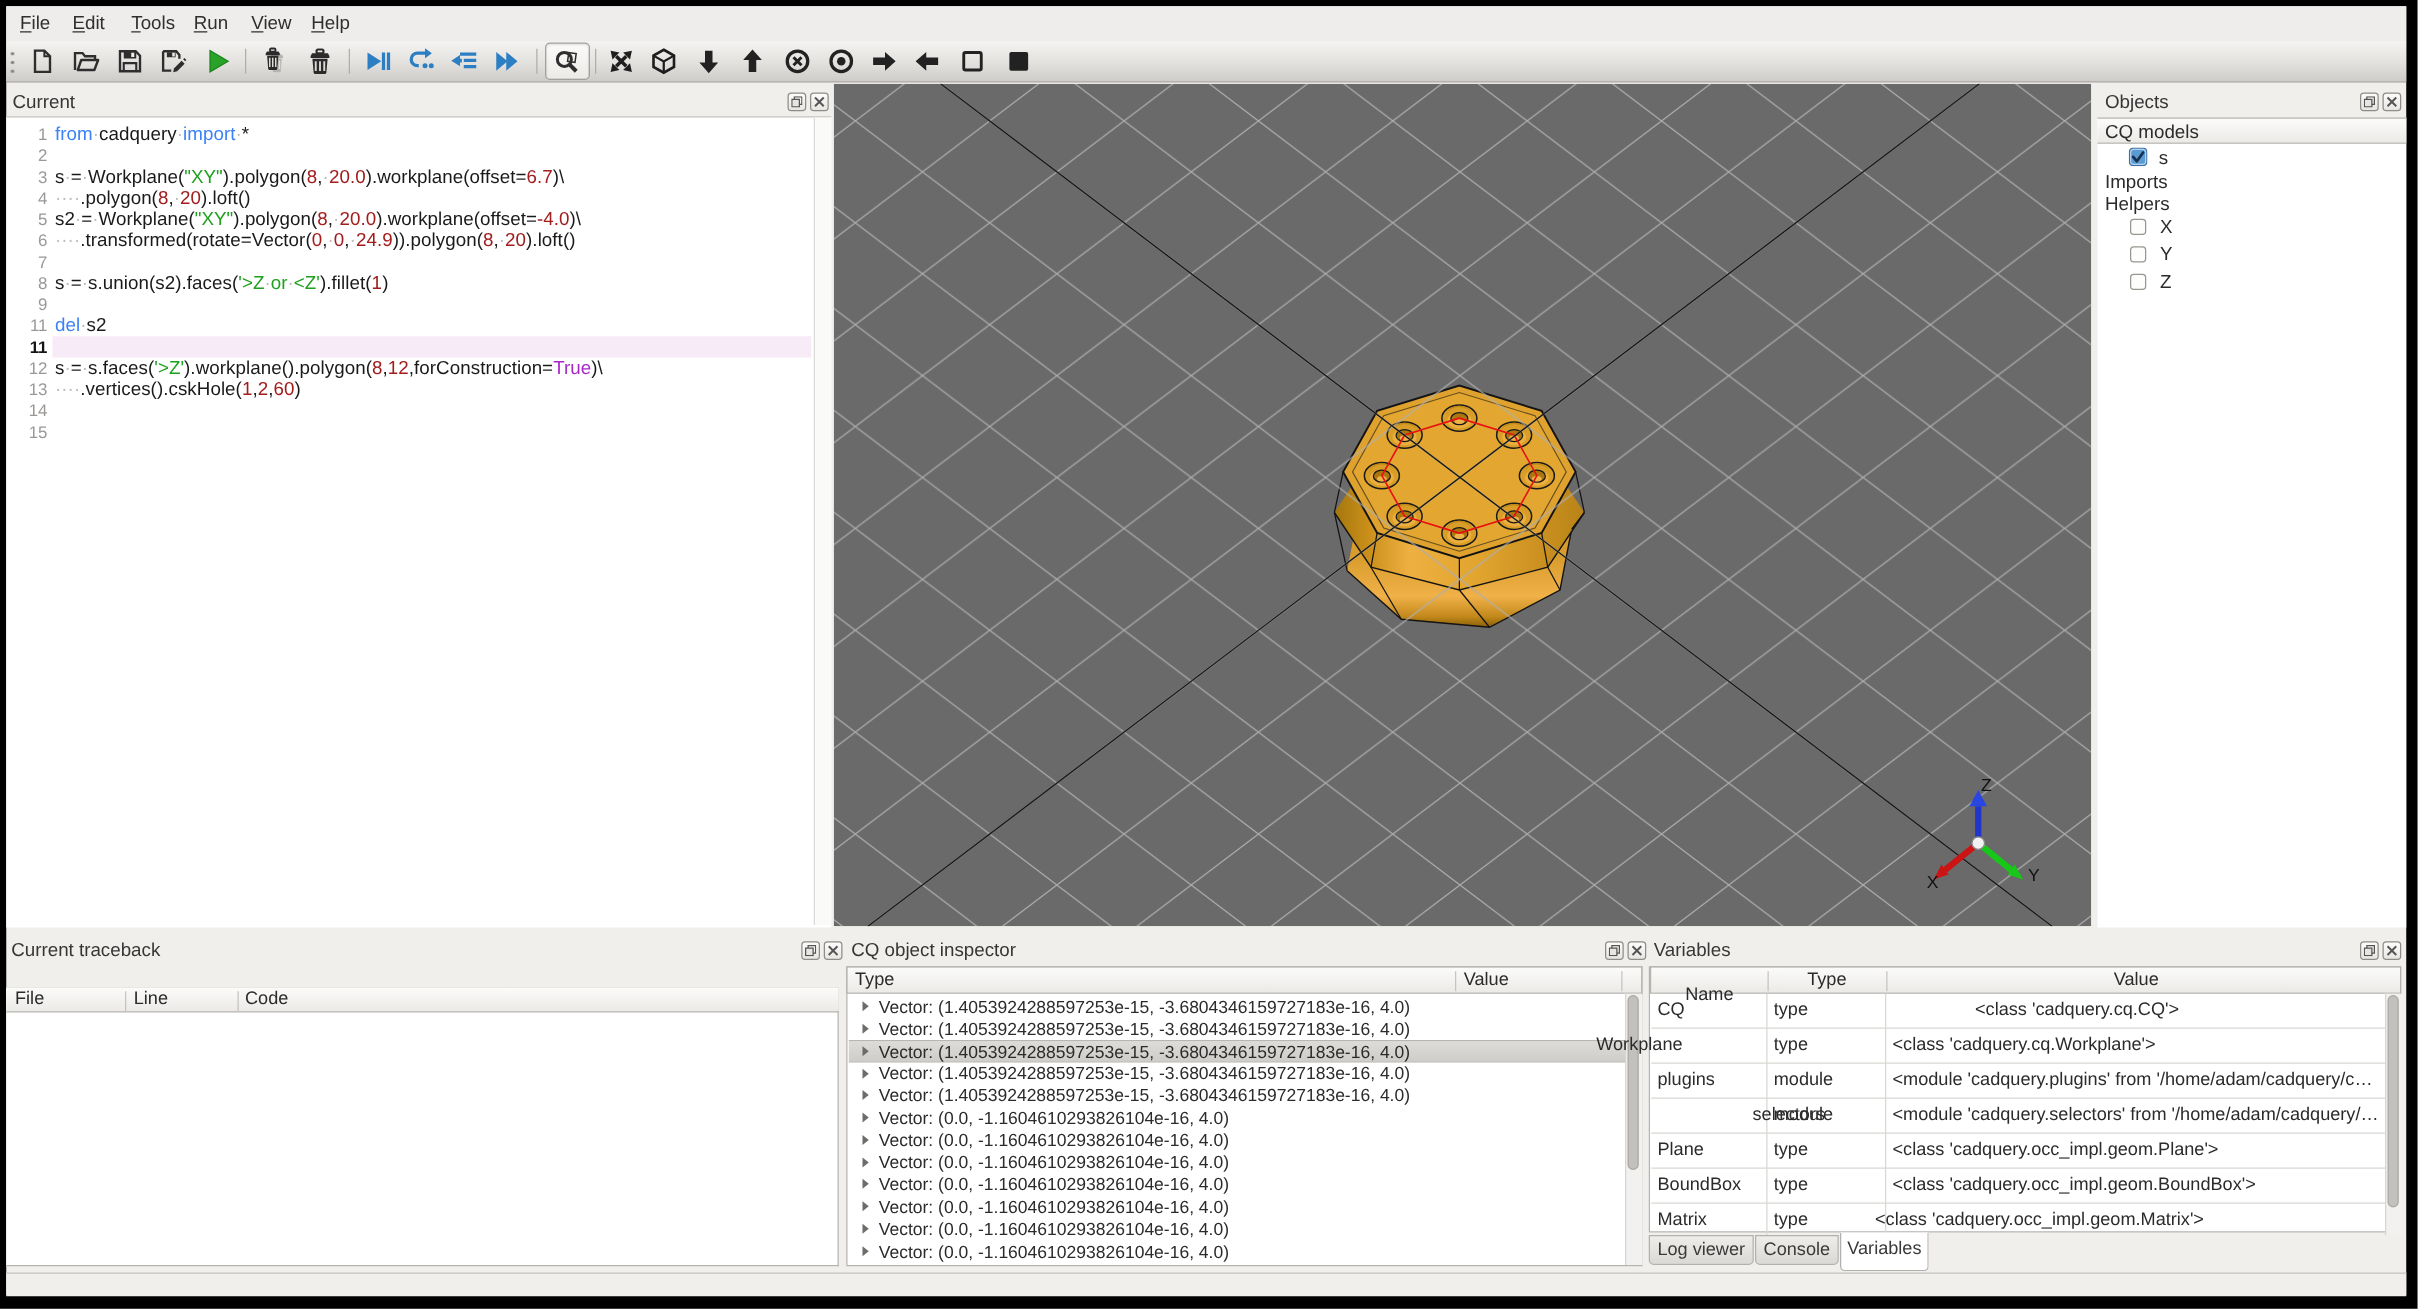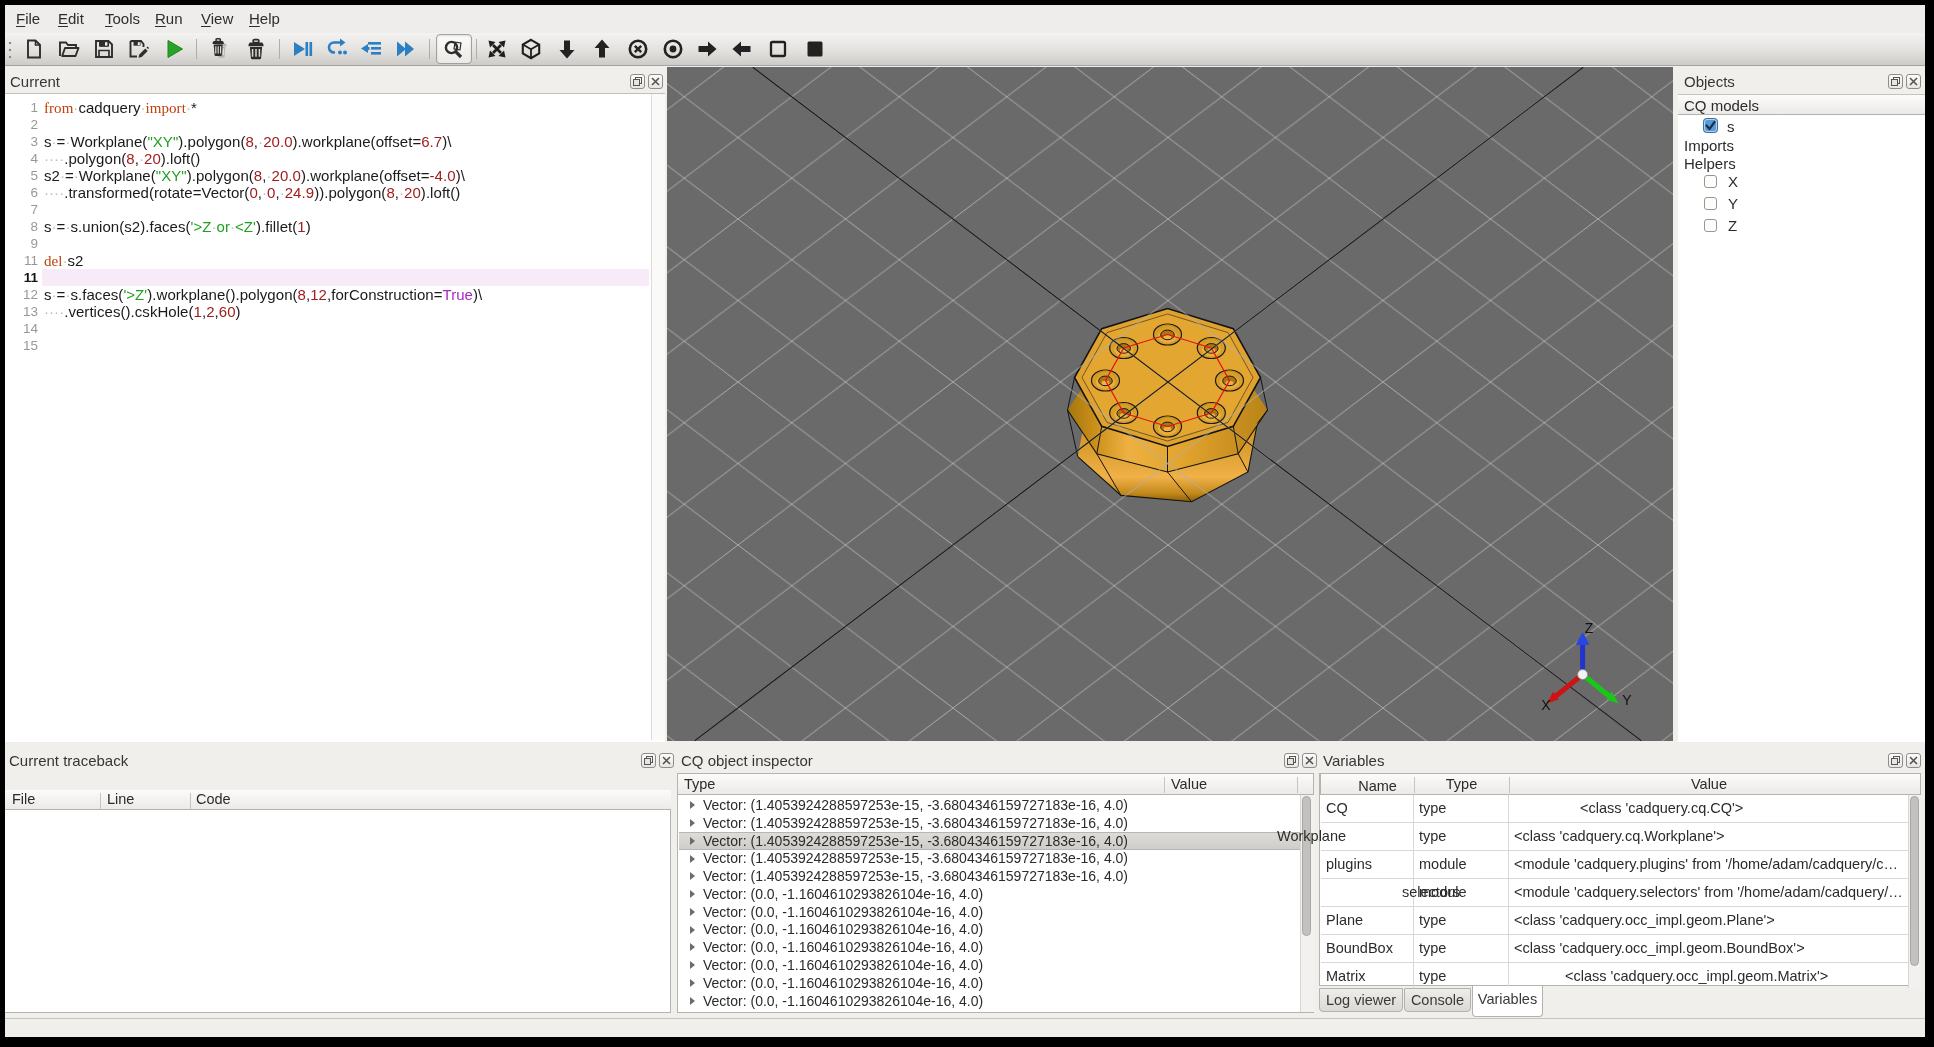--- a/index.html
+++ b/index.html
@@ -25,21 +25,21 @@
   
   .dtitle{font-size:15px;color:#363636;}
   .dbtn{position:absolute;width:15px;height:15px;border:1px solid #8f8d89;border-radius:3px;
         background:linear-gradient(#fcfcfb,#e8e6e3);box-sizing:border-box;}
   .dbtn svg{position:absolute;left:2px;top:2px;}
   
   #edwrap{left:5px;top:93px;width:660px;height:648px;background:#fff;border-top:1px solid #c2c0bc;}
   #edscroll{left:651px;top:94px;width:13px;height:646px;background:#fafaf9;border-left:1px solid #dddbd7;}
   .cl{position:absolute;left:0;width:645px;height:17px;font-size:15px;line-height:17px;color:#1a1a1a;white-space:pre;letter-spacing:0.05px;}
   .ln{position:absolute;width:33px;text-align:right;font-size:13.5px;line-height:17px;color:#9a9896;}
-  .k{color:#c2410c;font-family:Liberation Serif, serif;}  
+  .k{color:#3b82f6;}  
   .n{color:#a21d1d;}  
   .s{color:#1ea11e;}  
   .t{color:#a728c8;}  
   .w{color:#bdbbb8;}  
   #curline{left:42px;top:269px;width:607px;height:17px;background:#f7ebf7;}
   
   .thead{background:linear-gradient(#fbfbfa,#eceae7);border-bottom:1px solid #b5b3af;box-sizing:border-box;}
   .hsep{position:absolute;top:3px;width:1px;height:16px;background:#c6c4c0;}
   .cell{position:absolute;font-size:14.5px;color:#2b2b2b;white-space:nowrap;}
   .gridh{position:absolute;height:1px;background:#dad8d4;}
@@ -452,21 +452,21 @@
         <rect x="0.5" y="2.5" width="6" height="6" fill="#e8e6e3" stroke="#555" stroke-width="1"></rect>
       </svg>
     </div>
   <div class="abs dbtn" style="left:1906px;top:753px;">
       <svg width="9" height="9">
         <path d="M1 1 L8 8 M8 1 L1 8" stroke="#555" stroke-width="1.6"></path>
       </svg>
     </div>
   <div class="abs" style="left:1319px;top:773px;width:602px;height:213px;background:#fff;border:1px solid #b5b3af;box-sizing:border-box;" id="vars-body"></div>
   <div class="abs thead" style="left:1320px;top:773px;width:601px;height:22px;border:1px solid #b5b3af;">
-    <div class="cell" style="left:0;top:4px;width:93px;text-align:center;padding-left:10px;">Name</div>
+    <div class="cell" style="left:0;top:14px;width:93px;text-align:center;">Name</div>
     <div class="cell" style="left:93px;top:2px;width:95px;text-align:center;">Type</div>
     <div class="cell" style="left:188px;top:2px;width:400px;text-align:center;">Value</div>
     <div class="hsep" style="left:93px"></div>
     <div class="hsep" style="left:188px"></div>
   </div>
   <div class="abs" id="vars-rows">
     <div class="gridv" style="left:1413px;top:795px;height:194px;"></div>
     <div class="gridv" style="left:1508px;top:795px;height:194px;"></div>
     <div class="gridh" style="left:1321px;top:822px;width:599px;"></div>
     <div class="gridh" style="left:1321px;top:850px;width:599px;"></div>
@@ -487,21 +487,21 @@
       <div class="cell" style="left:1419px;top:884px;">module</div>
       <div class="cell" style="left:1514px;top:884px;">&lt;module 'cadquery.selectors' from '/home/adam/cadquery/…</div>
     <div class="cell" style="left:1326px;top:912px;">Plane</div>
       <div class="cell" style="left:1419px;top:912px;">type</div>
       <div class="cell" style="left:1514px;top:912px;">&lt;class 'cadquery.occ_impl.geom.Plane'&gt;</div>
     <div class="cell" style="left:1326px;top:940px;">BoundBox</div>
       <div class="cell" style="left:1419px;top:940px;">type</div>
       <div class="cell" style="left:1514px;top:940px;">&lt;class 'cadquery.occ_impl.geom.BoundBox'&gt;</div>
     <div class="cell" style="left:1326px;top:968px;">Matrix</div>
       <div class="cell" style="left:1419px;top:968px;">type</div>
-      <div class="cell" style="left:1565px;top:968px;">&lt;class 'cadquery.occ_impl.geom.Matrix'&gt;</div>
+      <div class="cell" style="left:1500px;top:968px;">&lt;class 'cadquery.occ_impl.geom.Matrix'&gt;</div>
   </div>
   <div class="abs sbar" style="left:1908px;top:795px;width:13px;height:193px;"></div>
   <div class="abs sh" style="left:1910px;top:796px;height:170px;"></div>
   <div class="abs tab" style="left:1319px;top:988px;width:84px;">Log viewer</div>
   <div class="abs tab" style="left:1404px;top:988px;width:67px;">Console</div>
   <div class="abs tab active" style="left:1472px;top:986px;width:71px;">Variables</div>
 </div>
 
 <div class="abs" style="left:5px;top:1018px;width:1920px;height:18px;background:#f1efec;border-top:1px solid #c5c3bf;"></div>
 

